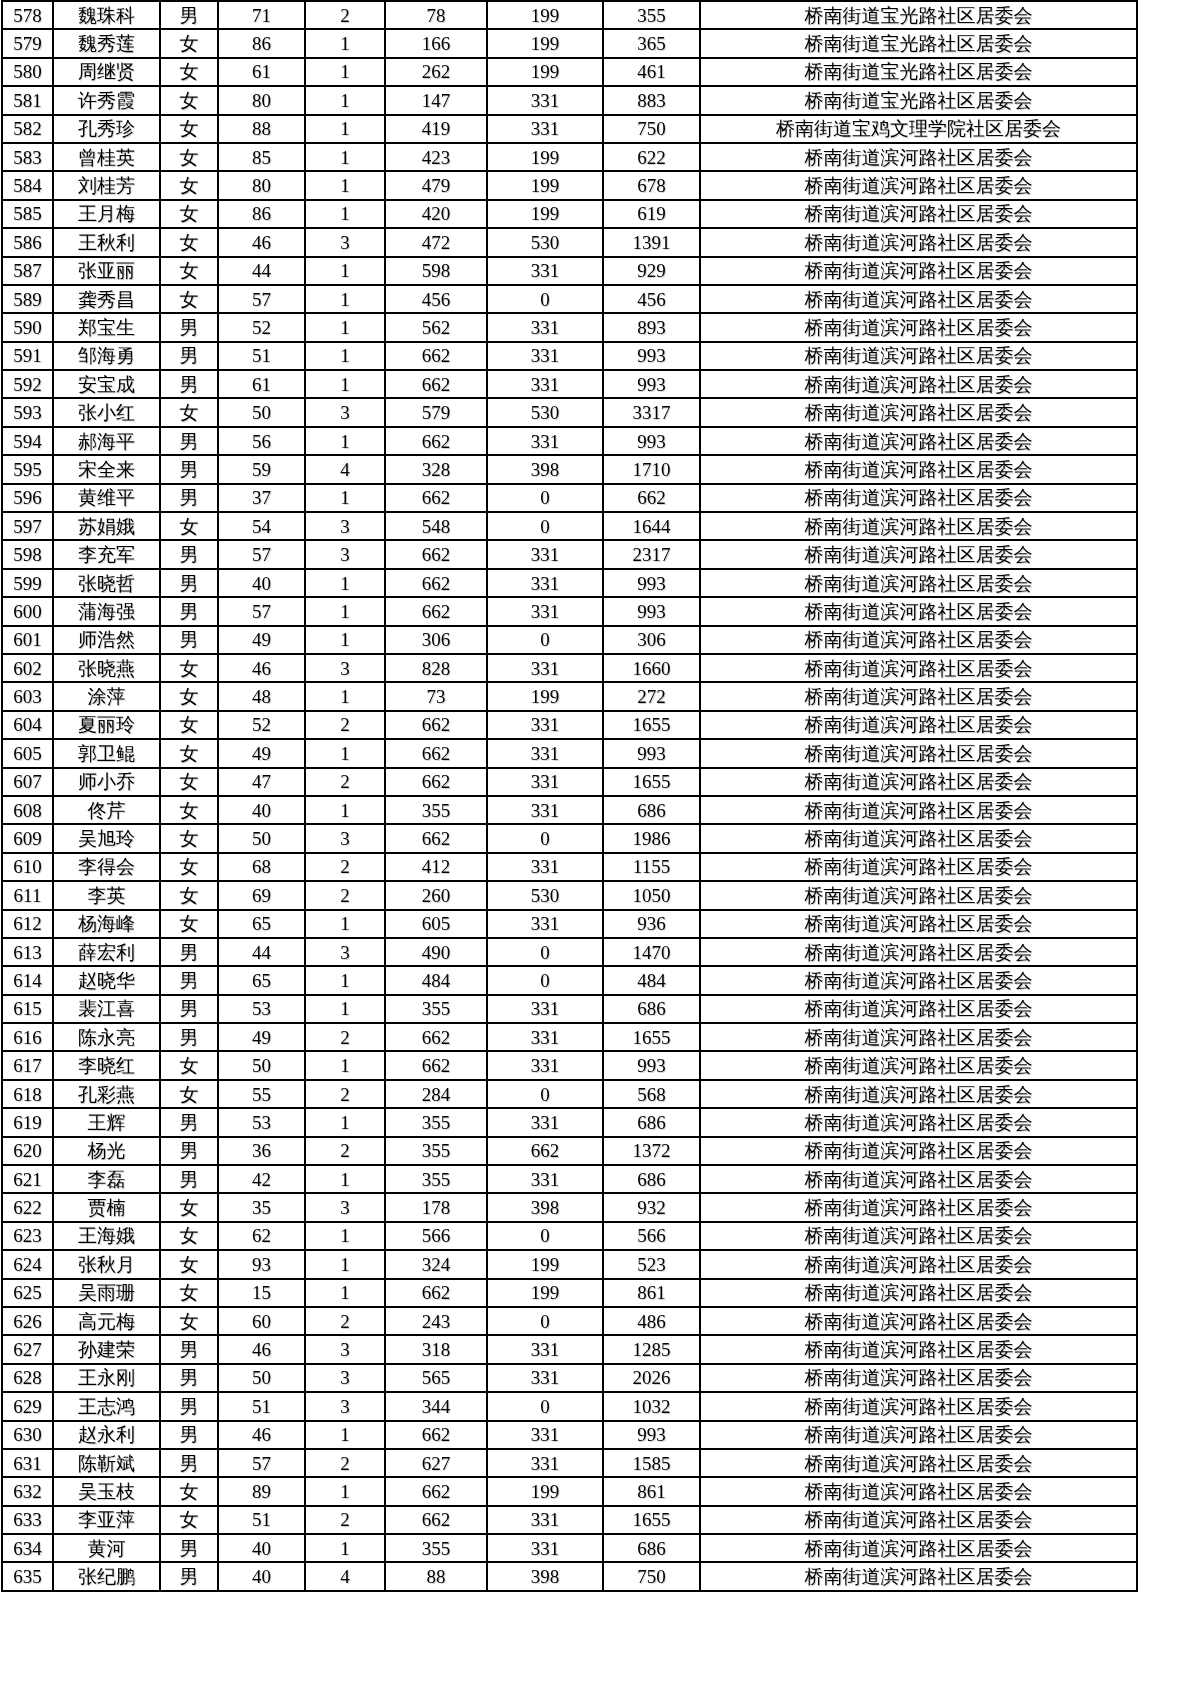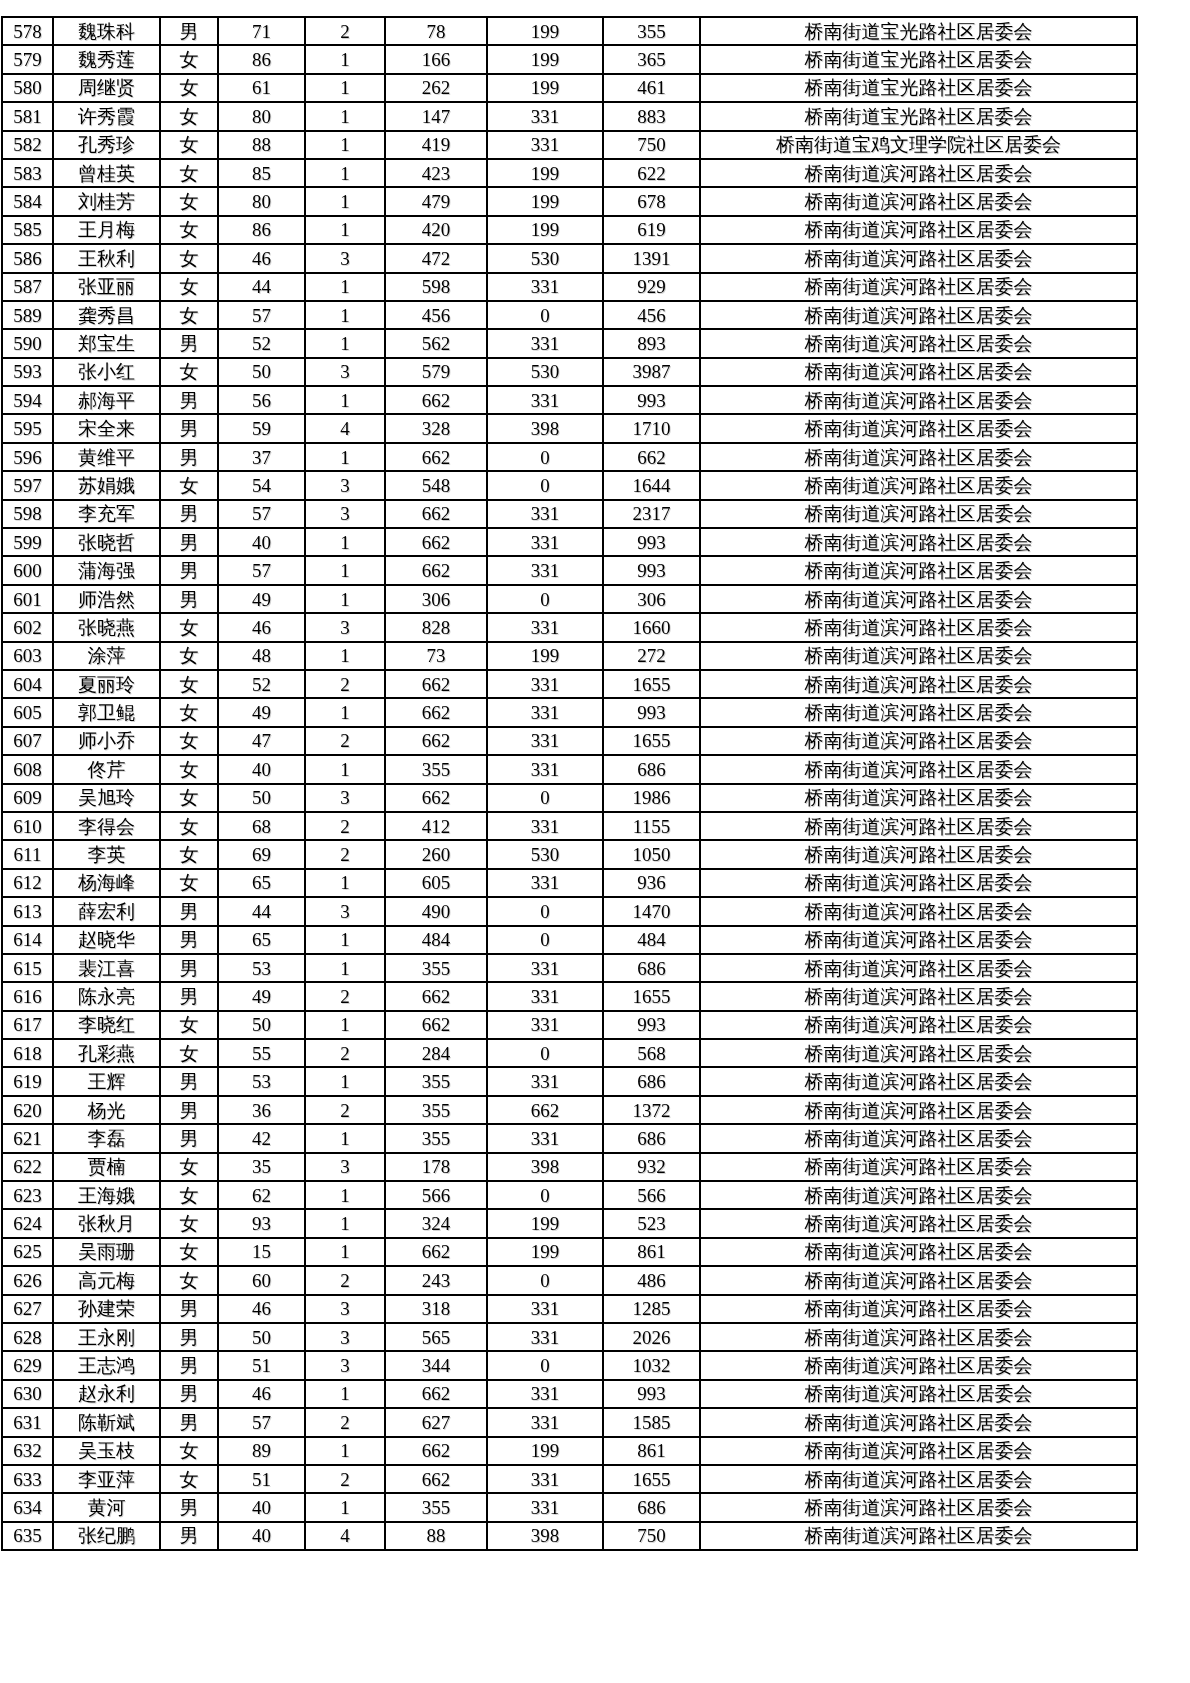--- a/index.html
+++ b/index.html
@@ -10,21 +10,21 @@
   body {
     width: 1190px;
     height: 1683px;
     position: relative;
     font-family: "Liberation Serif", "DejaVu Serif", serif;
     color: #000;
   }
   .sheet {
     position: absolute;
     left: 1px;
-    top: 16px;
+    top: 0;
   }
   table.roster {
     border-collapse: collapse;
     table-layout: fixed;
     width: 1136px;
   }
   table.roster td {
     border: 2px solid #000000;
     height: 26.4px;
     padding: 0;
@@ -181,28 +181,50 @@
           <td>郑宝生</td>
           <td>男</td>
           <td>52</td>
           <td>1</td>
           <td>562</td>
           <td>331</td>
           <td>893</td>
           <td>桥南街道滨河路社区居委会</td>
         </tr>
         <tr>
+          <td>591</td>
+          <td>邹海勇</td>
+          <td>男</td>
+          <td>51</td>
+          <td>1</td>
+          <td>662</td>
+          <td>331</td>
+          <td>993</td>
+          <td>桥南街道滨河路社区居委会</td>
+        </tr>
+        <tr>
+          <td>592</td>
+          <td>安宝成</td>
+          <td>男</td>
+          <td>61</td>
+          <td>1</td>
+          <td>662</td>
+          <td>331</td>
+          <td>993</td>
+          <td>桥南街道滨河路社区居委会</td>
+        </tr>
+        <tr>
           <td>593</td>
           <td>张小红</td>
           <td>女</td>
           <td>50</td>
           <td>3</td>
           <td>579</td>
           <td>530</td>
-          <td>3987</td>
+          <td>3317</td>
           <td>桥南街道滨河路社区居委会</td>
         </tr>
         <tr>
           <td>594</td>
           <td>郝海平</td>
           <td>男</td>
           <td>56</td>
           <td>1</td>
           <td>662</td>
           <td>331</td>

